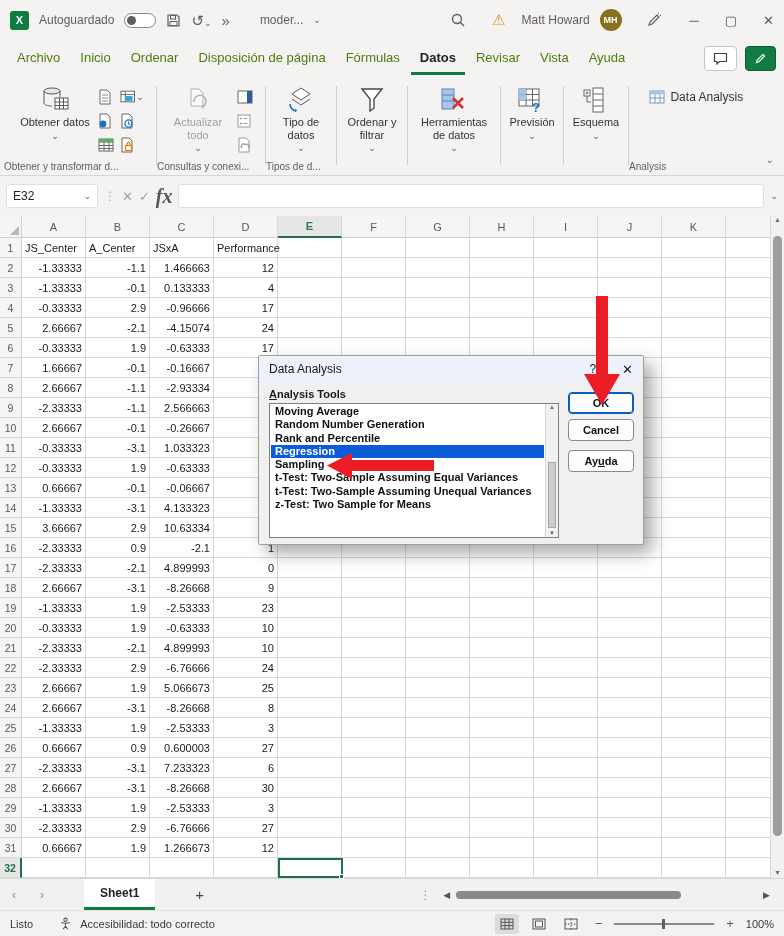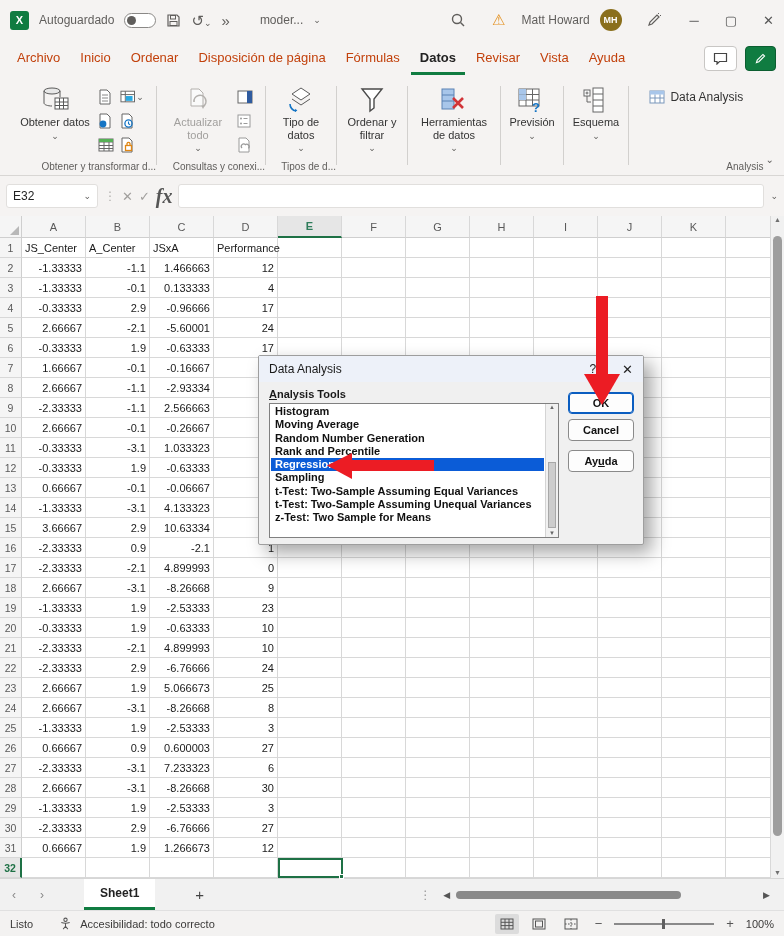--- a/index.html
+++ b/index.html
@@ -20,29 +20,29 @@
   .tb-ic{font-size:15px;color:var(--dim);line-height:1}
   .chev{font-size:9px;color:var(--dim)}
   .avatar{width:22px;height:22px;border-radius:50%;background:var(--gold);color:#fff;font-size:9px;font-weight:bold;display:flex;align-items:center;justify-content:center}
   .warn{color:#e49325;font-size:15px}
   .winctl{display:flex;gap:26px;margin-left:18px;font-size:13px;color:#555}
   .sp{flex:1}
   svg{display:block}
 
   
   .tabsrow{top:40px;height:36px;background:var(--chrome);display:flex;align-items:center;padding:0 8px;gap:2px}
-  .rtab{padding:9px 9px 7px;font-size:13px;color:#c2410c;border-bottom:3px solid transparent;white-space:nowrap}
+  .rtab{padding:9px 9px 7px;font-size:13px;color:#4d7c0f;border-bottom:3px solid transparent;white-space:nowrap}
   .rtab.active{font-weight:bold;color:#222;border-bottom-color:var(--green)}
   .pill{height:25px;border:1px solid #c8c6c4;border-radius:4px;background:#fff;display:flex;align-items:center;justify-content:center;padding:0 8px}
   .pill.green{background:var(--green);border-color:#0c5e31;color:#fff;gap:4px}
 
   
   .ribbon{top:76px;height:100px;background:var(--chrome);border-bottom:1px solid #d8d6d4;display:flex;align-items:stretch;padding:4px 4px 0 4px}
   .rgroup{position:relative;display:flex;flex-direction:column;align-items:center;padding:2px 6px 0}
-  .rgroup .glabel{position:absolute;bottom:3px;left:0;right:0;text-align:right;font-size:10px;color:var(--dim);white-space:nowrap}
+  .rgroup .glabel{position:absolute;bottom:3px;left:0;right:0;text-align:left;font-size:10px;color:var(--dim);white-space:nowrap}
   .rgroup .gbody{display:flex;align-items:flex-start;gap:4px;height:76px}
   .gsep{width:1px;background:#d2d0ce;margin:6px 0 10px}
   .bigbtn{display:flex;flex-direction:column;align-items:center;gap:2px;font-size:11px;color:#333;text-align:center;padding:4px 4px 0;line-height:1.15;max-width:86px}
   .bigbtn .cap{white-space:normal}
   .bigbtn.disabled{color:#a19f9d}
   .minigrid{display:grid;grid-template-columns:20px 24px;grid-auto-rows:22px;gap:2px;margin-top:4px}
   .mini{display:flex;align-items:center;gap:1px}
   .dachip{display:flex;align-items:center;gap:5px;font-size:12px;color:#333;margin-top:8px}
   .ribchev{align-self:flex-end;margin:0 6px 10px 2px;color:var(--dim);font-size:10px}
 
@@ -465,21 +465,21 @@
           <div class="g-cell num"></div>
           <div class="g-cell num"></div>
           <div class="g-cell num"></div>
           <div class="g-cell num"></div>
           <div class="g-cell partial"></div>
         </div>
         <div class="g-row">
           <div class="g-rowhdr">5</div>
           <div class="g-cell num">2.66667</div>
           <div class="g-cell num">-2.1</div>
-          <div class="g-cell num">-5.60001</div>
+          <div class="g-cell num">-4.15074</div>
           <div class="g-cell num">24</div>
           <div class="g-cell num"></div>
           <div class="g-cell num"></div>
           <div class="g-cell num"></div>
           <div class="g-cell num"></div>
           <div class="g-cell num"></div>
           <div class="g-cell num"></div>
           <div class="g-cell num"></div>
           <div class="g-cell partial"></div>
         </div>
@@ -900,21 +900,20 @@
 
   <div class="dialog">
     <div class="dlg-title">
       <span>Data Analysis</span>
       <span class="dlg-q">?</span>
       <span class="dlg-x">✕</span>
     </div>
     <div class="dlg-label"><u>A</u><span>nalysis Tools</span></div>
     <div class="toolbox">
       <div class="tools" id="tools-list">
-          <div class="tool">Histogram</div>
           <div class="tool">Moving Average</div>
           <div class="tool">Random Number Generation</div>
           <div class="tool">Rank and Percentile</div>
           <div class="tool sel">Regression</div>
           <div class="tool">Sampling</div>
           <div class="tool">t-Test: Two-Sample Assuming Equal Variances</div>
           <div class="tool">t-Test: Two-Sample Assuming Unequal Variances</div>
           <div class="tool">z-Test: Two Sample for Means</div>
         </div>
       <div class="tbscroll">▲

